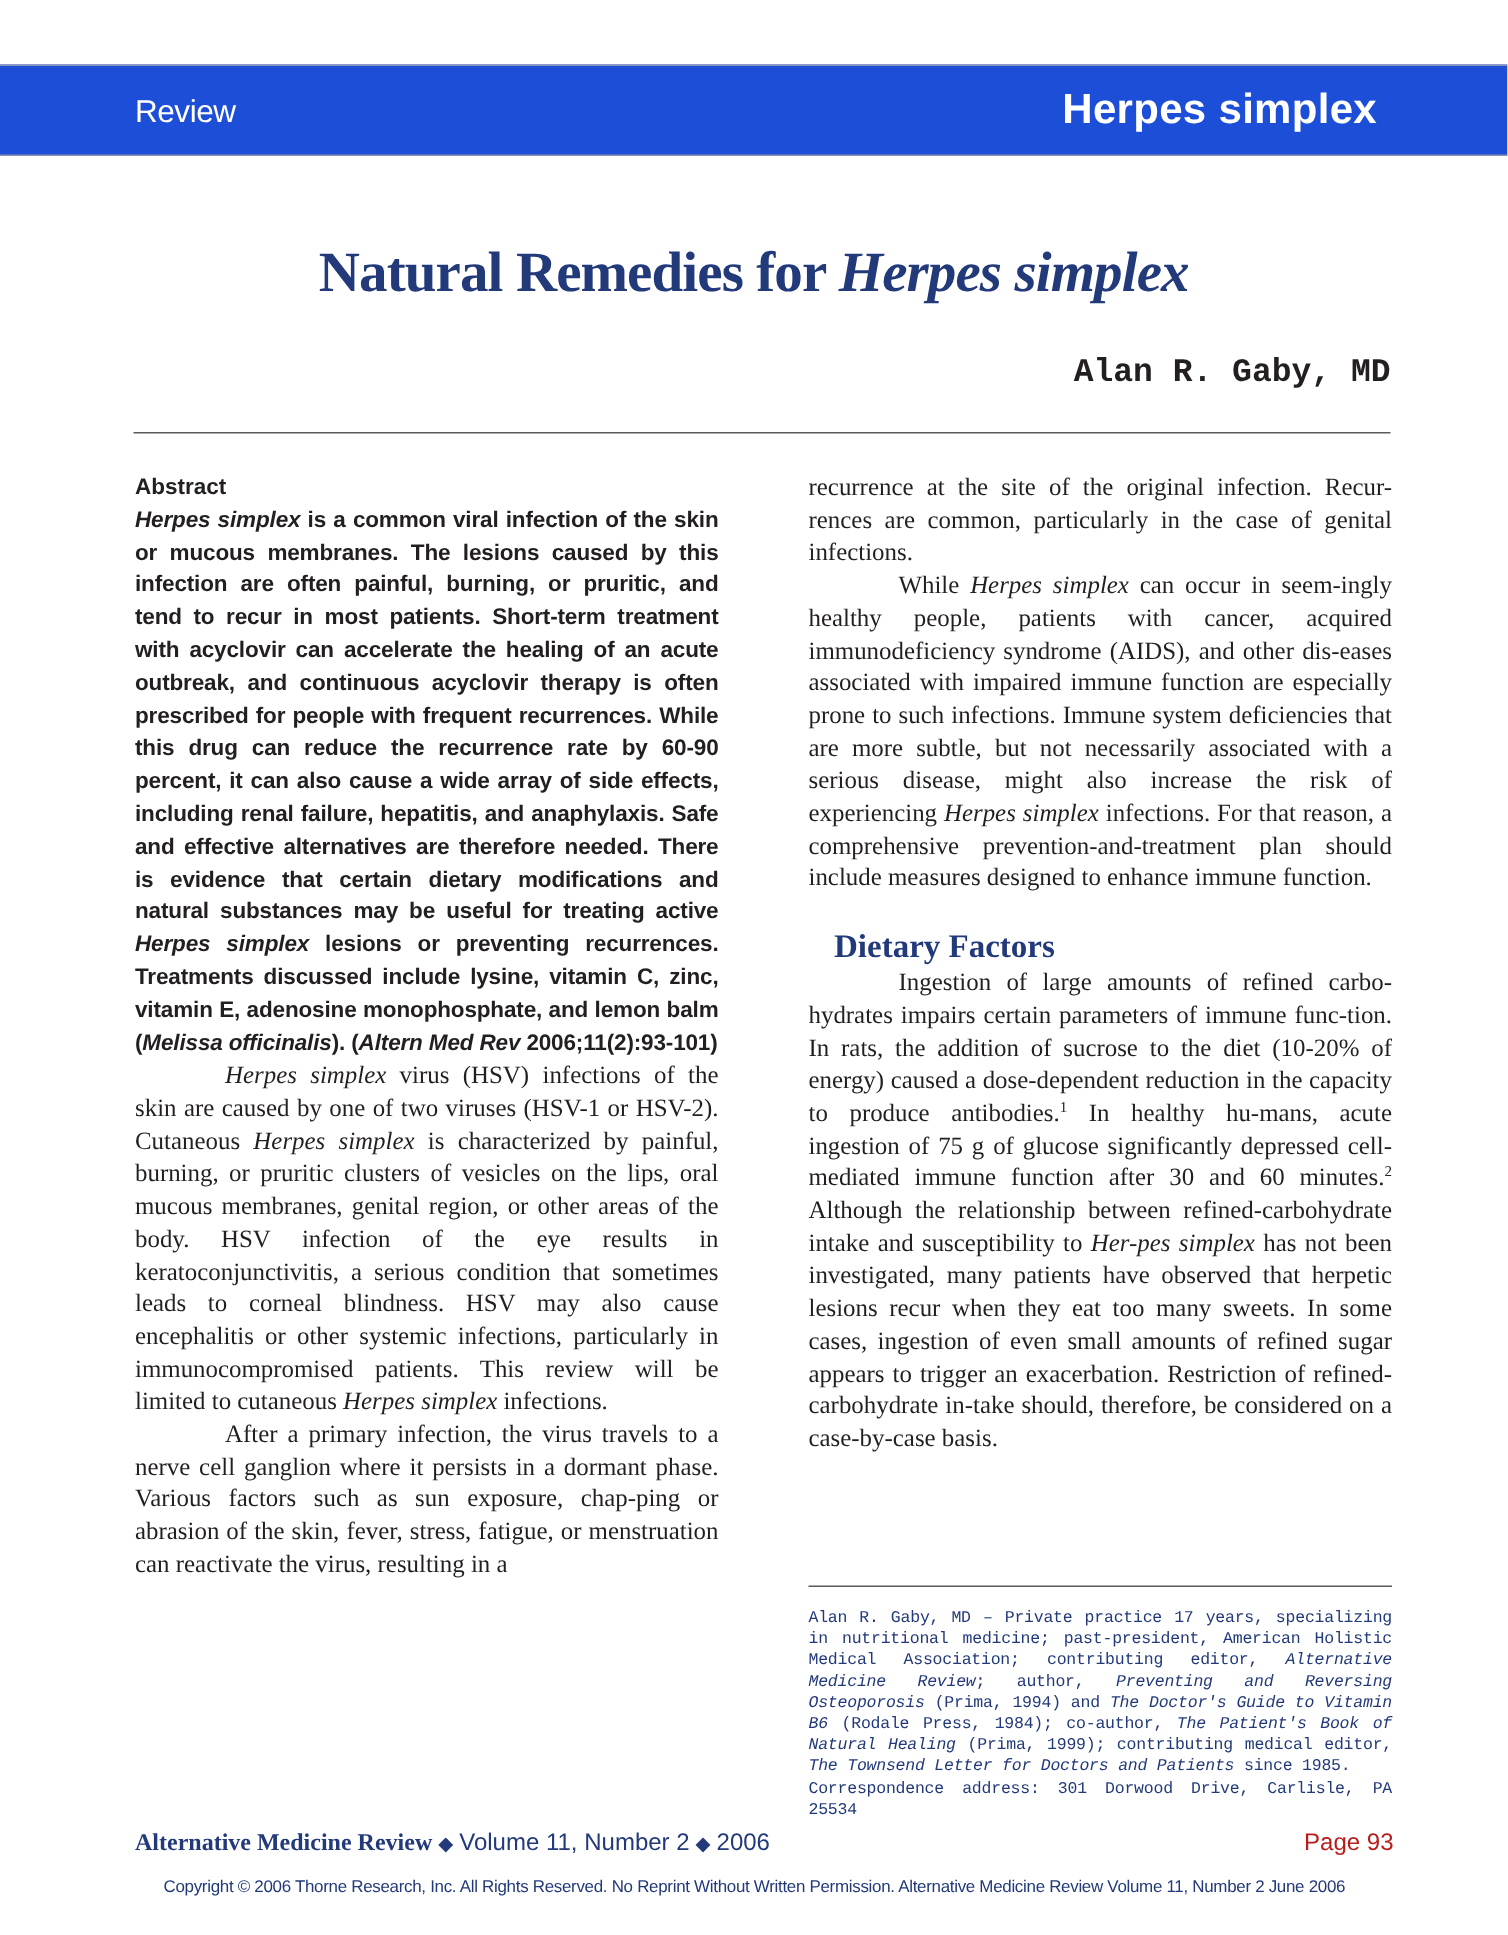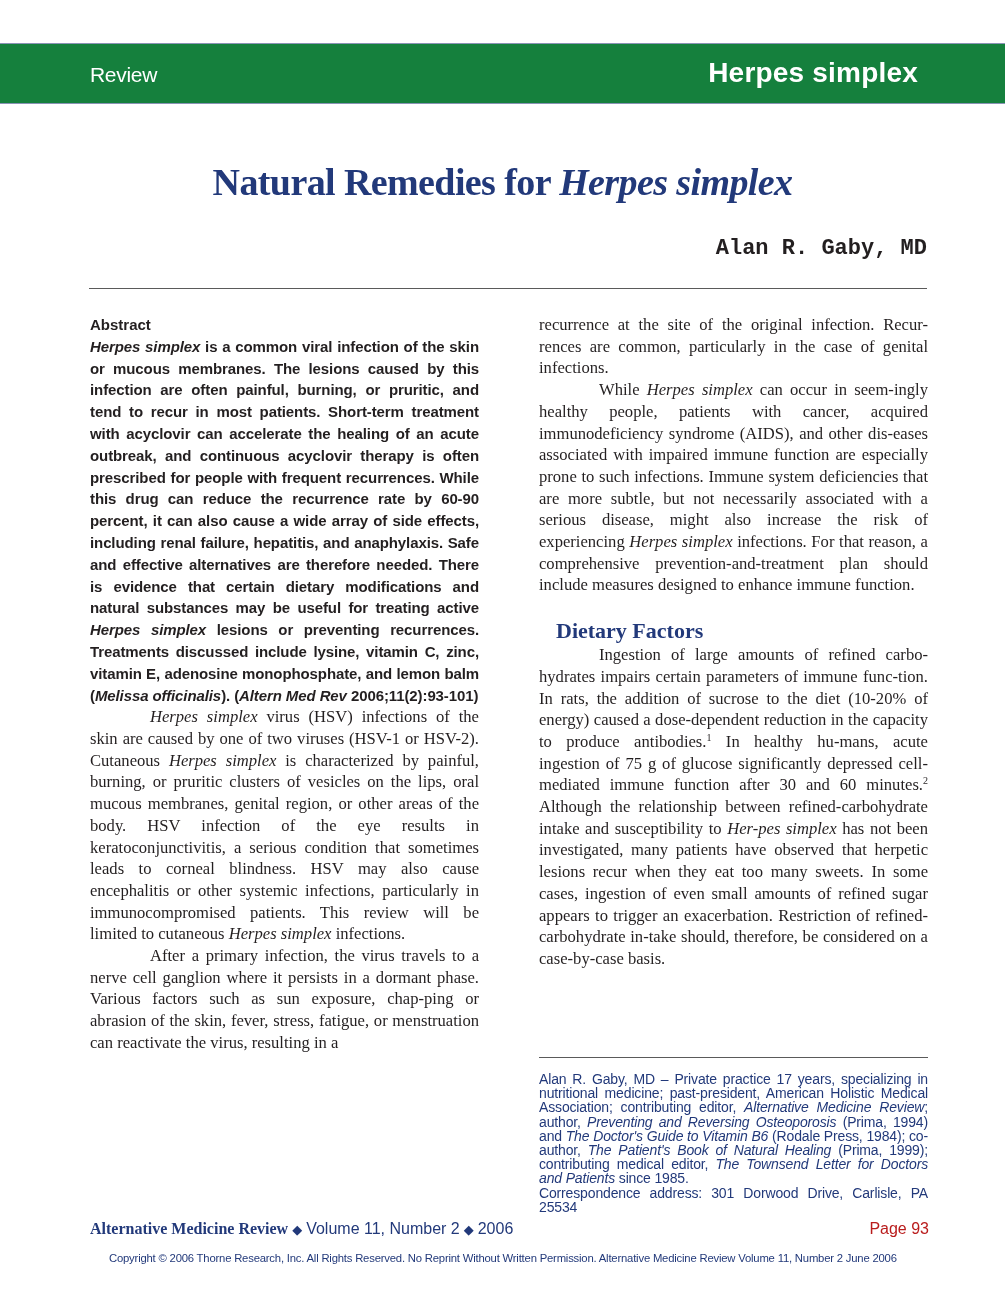--- a/index.html
+++ b/index.html
@@ -1,21 +1,21 @@
 <!DOCTYPE html>
 <html><head>
 <meta charset="utf-8">
 <style>
   * { margin: 0; padding: 0; box-sizing: border-box; }
   html, body { width: 1005px; height: 1290px; background: #ffffff; overflow: hidden; }
   body { position: relative; font-family: "Liberation Serif", serif; color: #231f20; }
 
   .band {
     position: absolute; left: 0; top: 43px; width: 1005px; height: 61px;
-    background: #15803d;
+    background: #1d4ed8;
     border-top: 1px solid #8a93b5; border-bottom: 1px solid #8a93b5;
   }
   .band-left {
     position: absolute; left: 90px; top: 19px;
     font-family: "Liberation Sans", sans-serif; font-size: 21px; color: #ffffff;
     letter-spacing: -0.3px;
   }
   .band-right {
     position: absolute; right: 87px; top: 13px;
     font-family: "Liberation Sans", sans-serif; font-size: 28px; font-weight: bold; color: #ffffff;
@@ -61,21 +61,21 @@
   }
   .p.indent { text-indent: 60px; }
   .p i { font-style: italic; }
   .p sup { font-size: 10px; line-height: 0; vertical-align: 6px; }
 
   .fn-rule {
     position: absolute; left: 539px; width: 389px; top: 1057px; height: 1px; background: #5a5a5a;
   }
   .footnote {
     position: absolute; left: 539px; top: 1072px; width: 389px;
-    font-family: Liberation Sans, sans-serif; font-size: 14px; line-height: 14.2px;
+    font-family: Liberation Mono, monospace; font-size: 11px; line-height: 14.2px;
     color: #22397a; text-align: justify; letter-spacing: -0.15px;
   }
   .footnote i { font-style: italic; }
 
   .foot-journal {
     position: absolute; left: 90px; top: 1220px;
     font-size: 16px; color: #22397a; white-space: nowrap;
   }
   .foot-journal .jn { font-family: "Liberation Serif", serif; font-weight: bold; }
   .foot-journal .vol { font-family: "Liberation Sans", sans-serif; }

